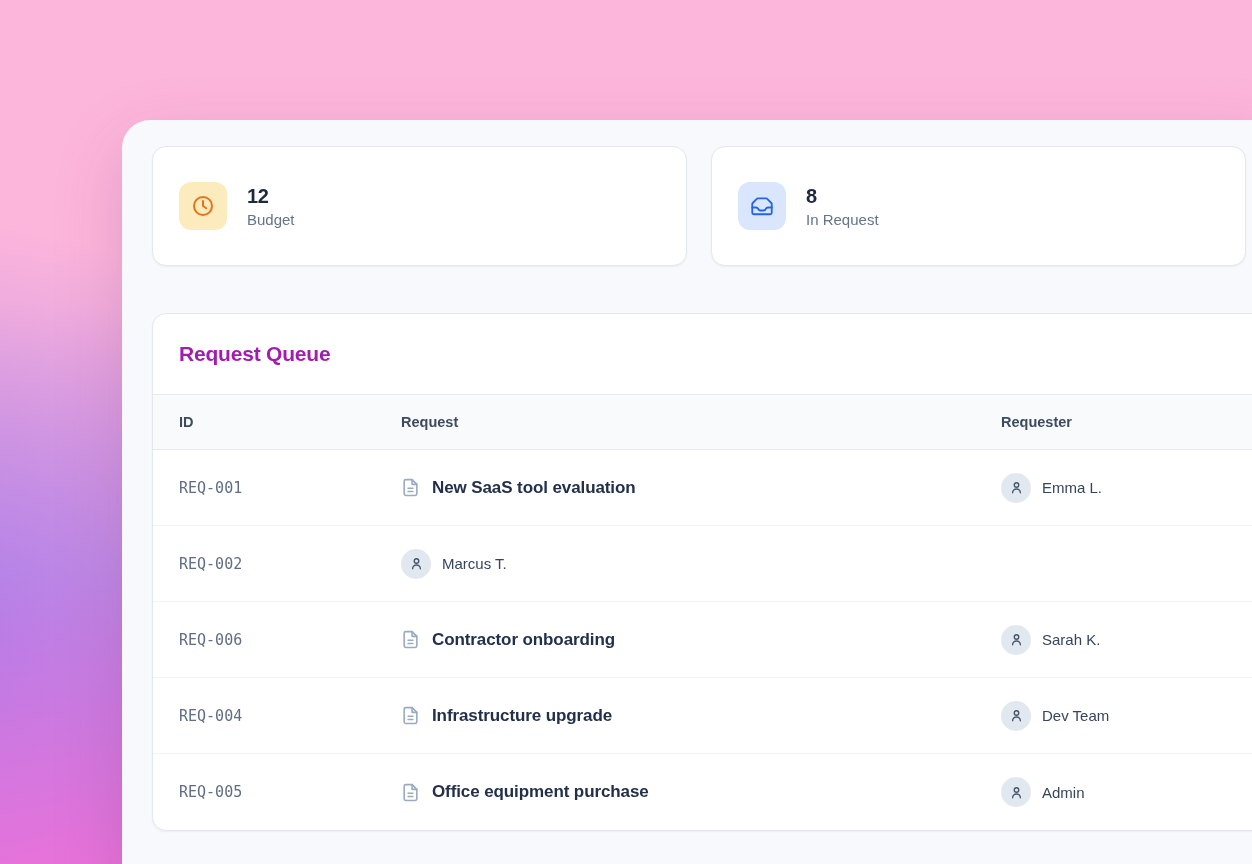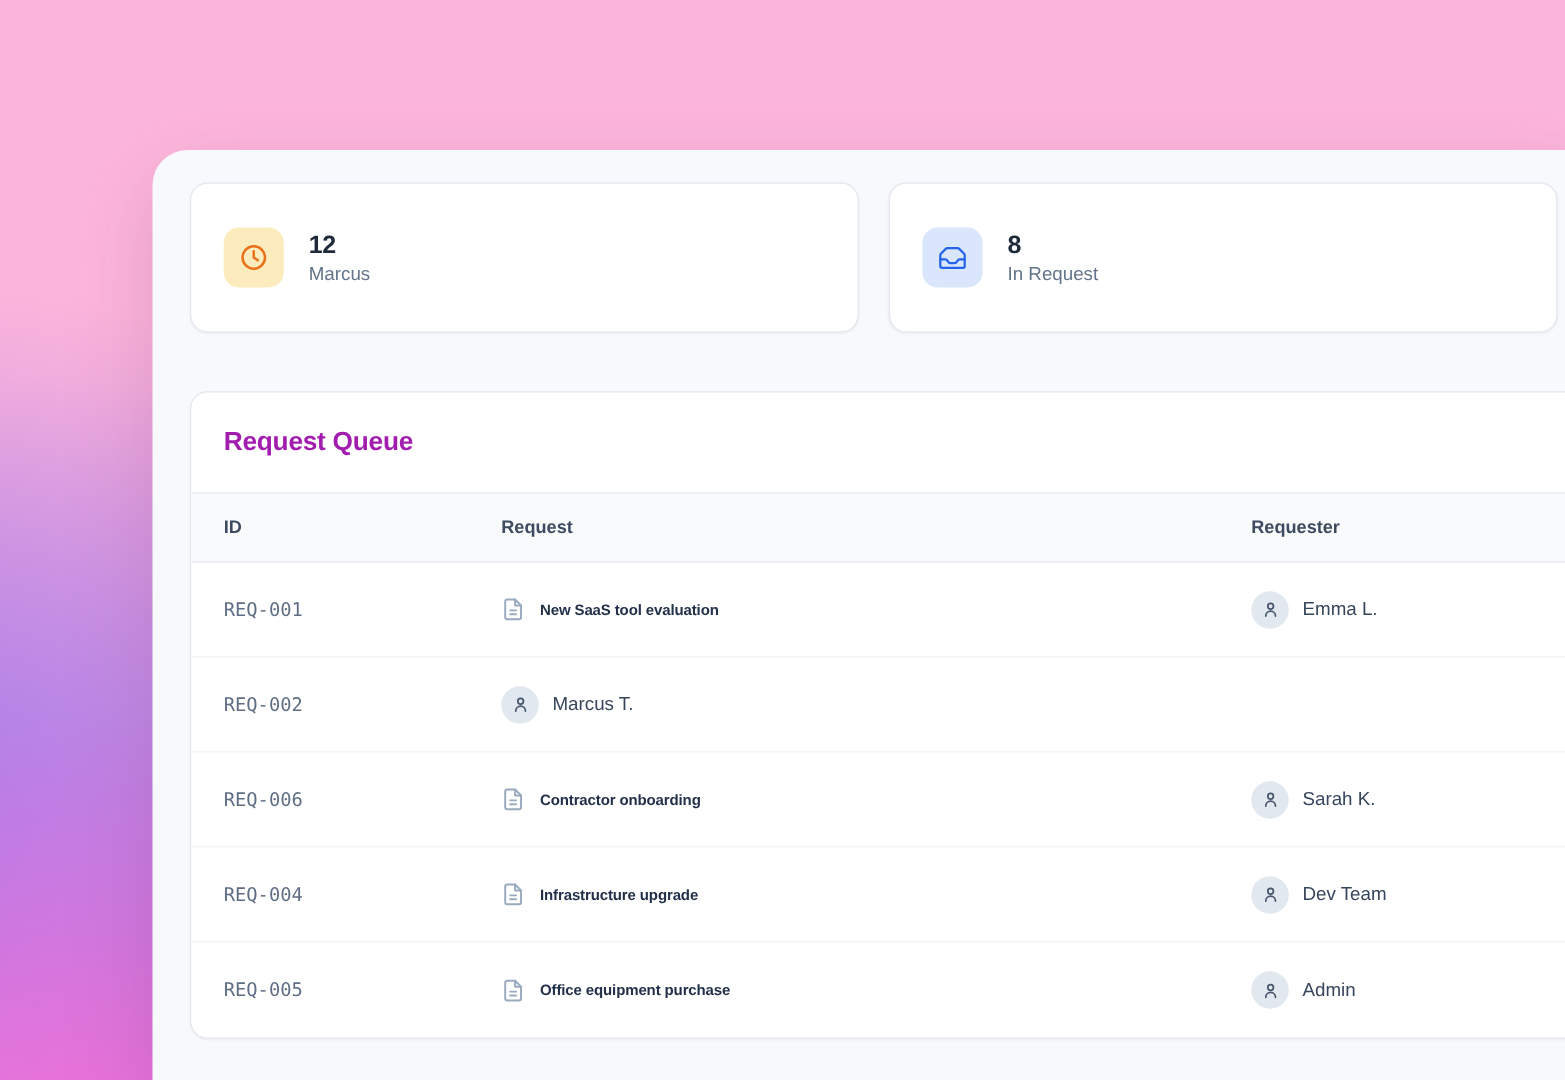--- a/index.html
+++ b/index.html
@@ -95,21 +95,21 @@
     border-bottom: 1px solid #f0f4f8;
   }
   .trow:last-child { border-bottom: none; }
   .cell-id {
     font-family: "DejaVu Sans Mono", "Liberation Mono", monospace;
     font-size: 15px; color: #5f6e84;
   }
   .cell-request { display: flex; align-items: center; gap: 12px; }
   .doc-icon { color: #9aaabf; display: flex; flex: none; }
   .request-title {
-    font-size: 12px; font-weight: 700; color: #22304a;
+    font-size: 17px; font-weight: 700; color: #22304a;
     letter-spacing: -0.1px;
   }
   .cell-requester { display: flex; align-items: center; gap: 11px; }
   .avatar {
     width: 30px; height: 30px; border-radius: 50%;
     background: #e2e8f0; color: #47566c;
     display: flex; align-items: center; justify-content: center;
     flex: none;
   }
   .requester-name { font-size: 15px; color: #37455c; }
@@ -123,21 +123,21 @@
 
     <div class="stat-card">
       <div class="stat-icon amber">
         <svg width="24" height="24" viewBox="0 0 24 24" fill="none" stroke="currentColor" stroke-width="2" stroke-linecap="round" stroke-linejoin="round">
           <circle cx="12" cy="12" r="9"></circle>
           <polyline points="12 7 12 12 15.2 14.2"></polyline>
         </svg>
       </div>
       <div class="stat-text">
         <div class="stat-value">12</div>
-        <div class="stat-label">Marcus</div>
+        <div class="stat-label">Budget</div>
       </div>
     </div>
 
     <div class="stat-card">
       <div class="stat-icon blue">
         <svg width="24" height="24" viewBox="0 0 24 24" fill="none" stroke="currentColor" stroke-width="1.8" stroke-linecap="round" stroke-linejoin="round">
           <path d="M2.25 13.5h3.86a2.25 2.25 0 0 1 2.012 1.244l.256.512a2.25 2.25 0 0 0 2.013 1.244h3.218a2.25 2.25 0 0 0 2.013-1.244l.256-.512a2.25 2.25 0 0 1 2.013-1.244h3.859"></path>
           <path d="M3.75 20.25h16.5a1.5 1.5 0 0 0 1.5-1.5v-8.688a1.5 1.5 0 0 0-.44-1.06l-4.12-4.122a1.5 1.5 0 0 0-1.062-.44H7.872a1.5 1.5 0 0 0-1.061.44L2.69 9.001a1.5 1.5 0 0 0-.44 1.061v8.688a1.5 1.5 0 0 0 1.5 1.5z"></path>
         </svg>
       </div>

